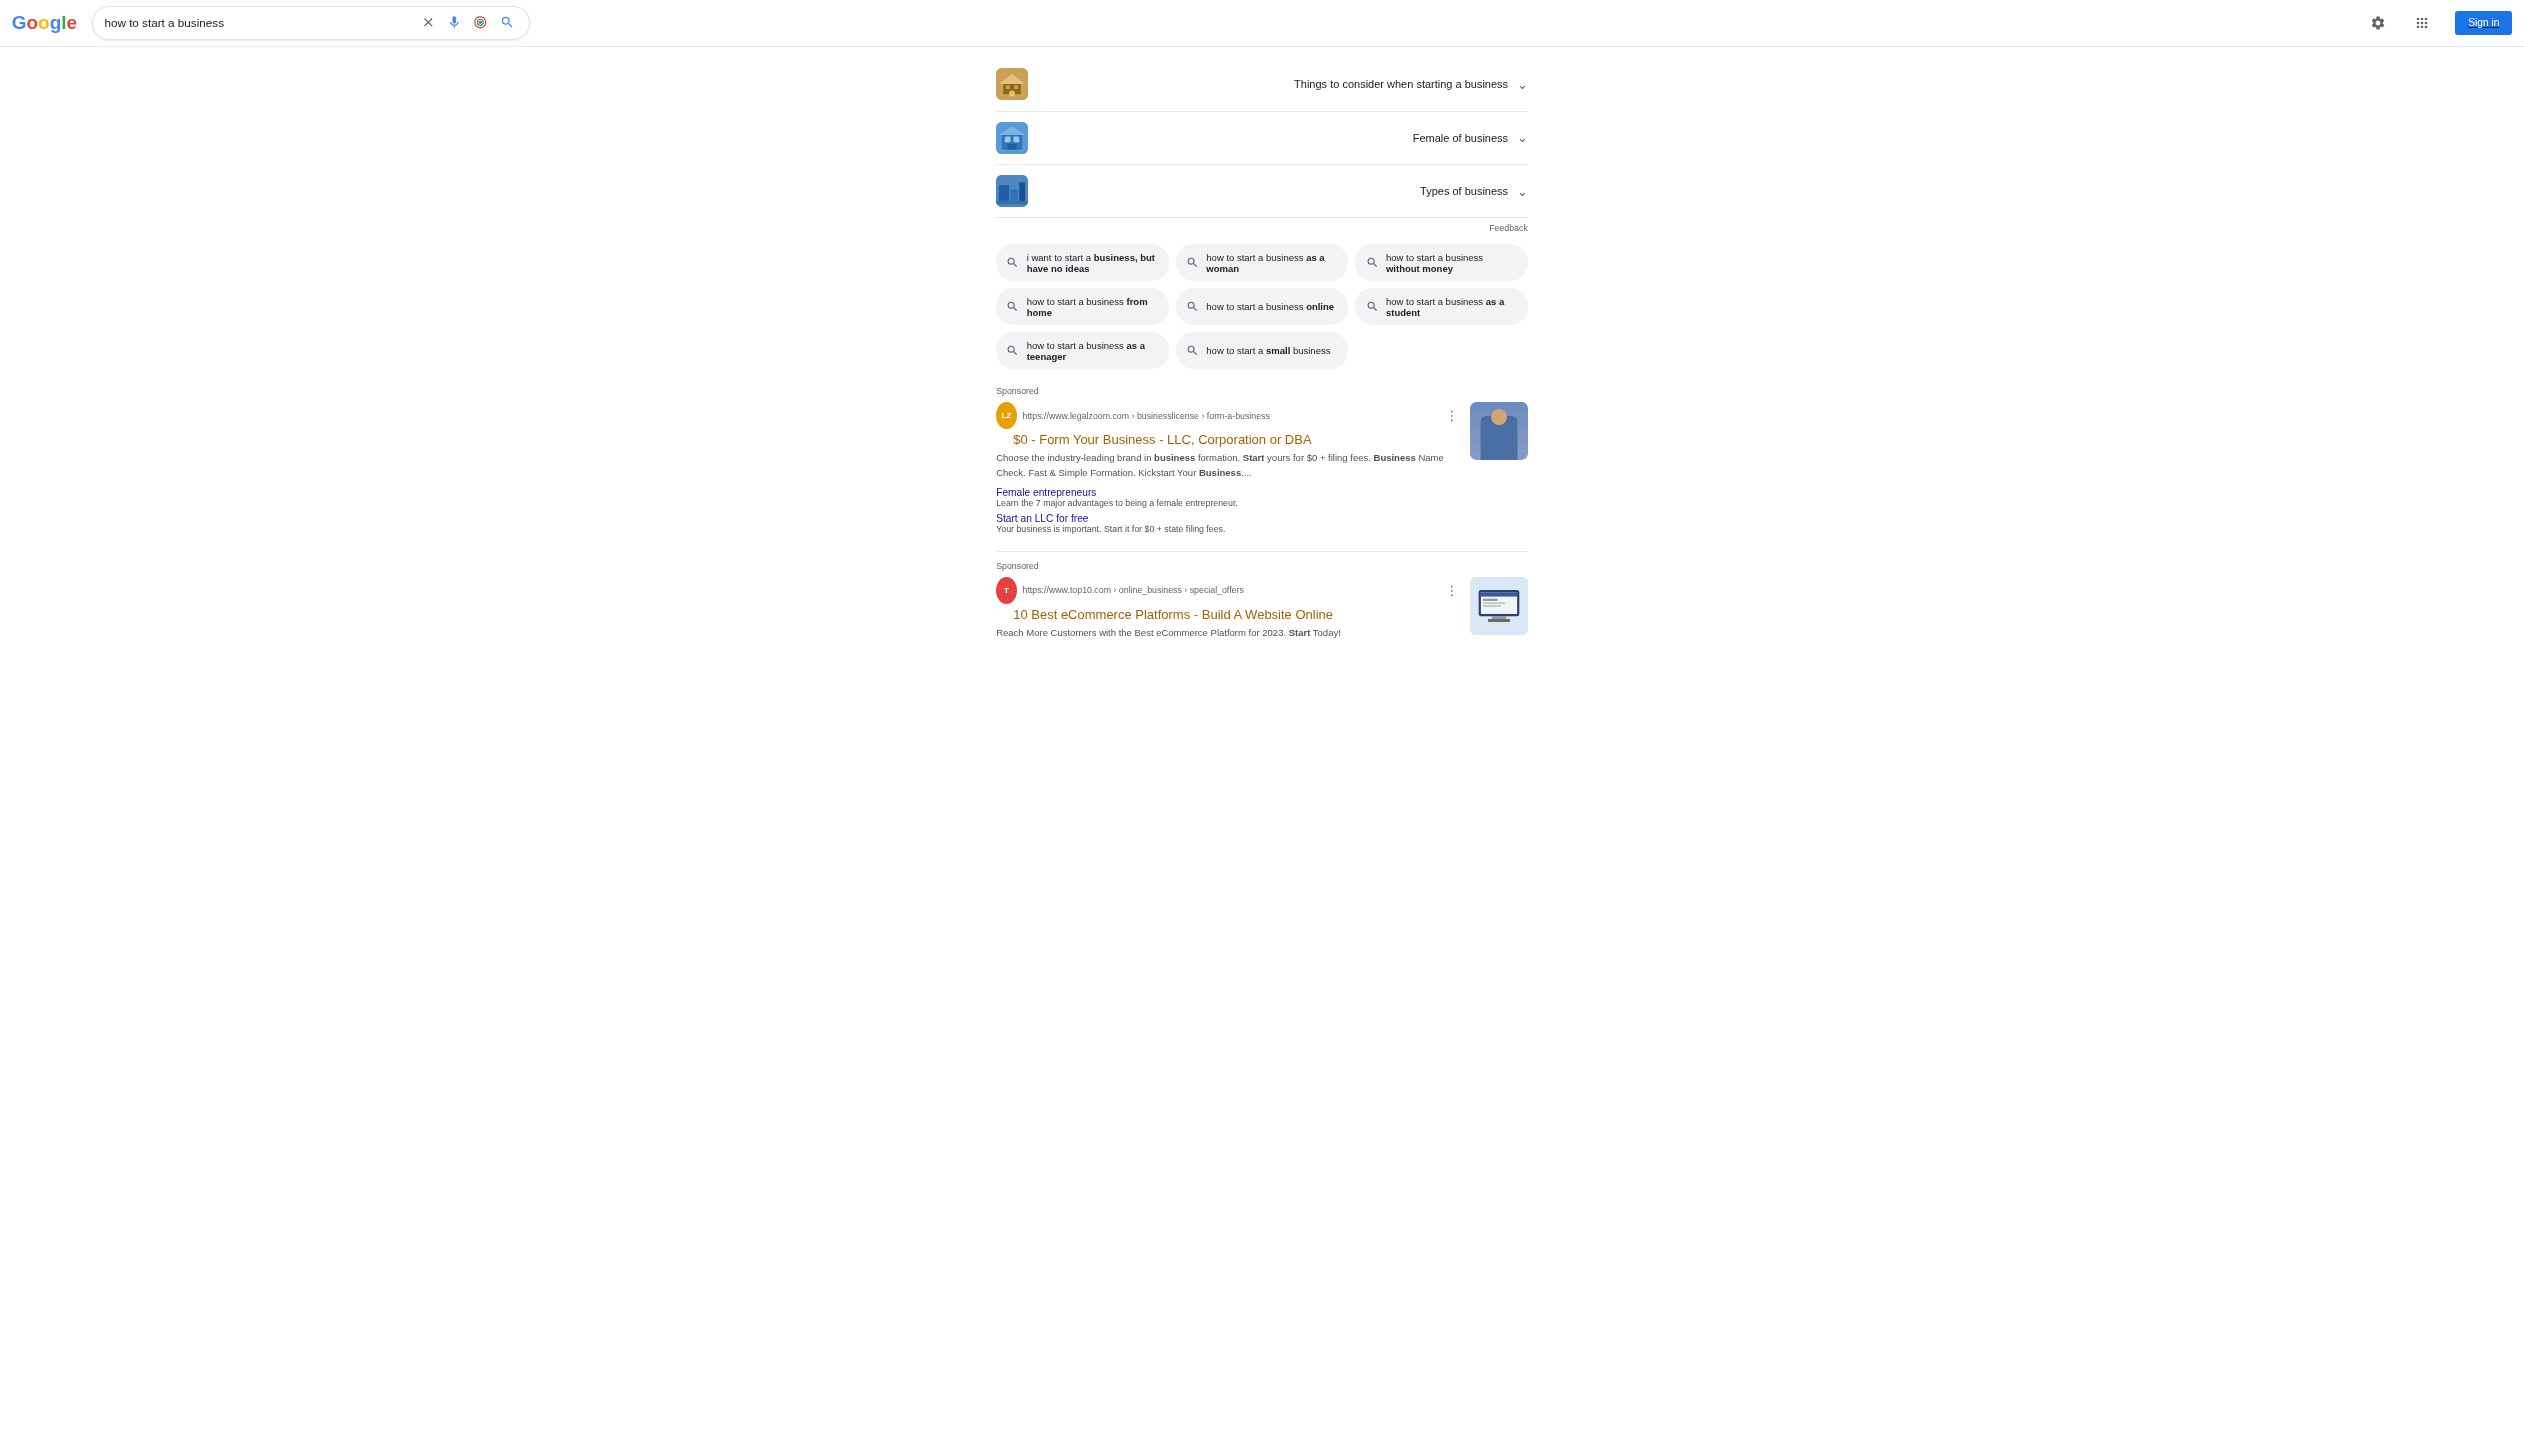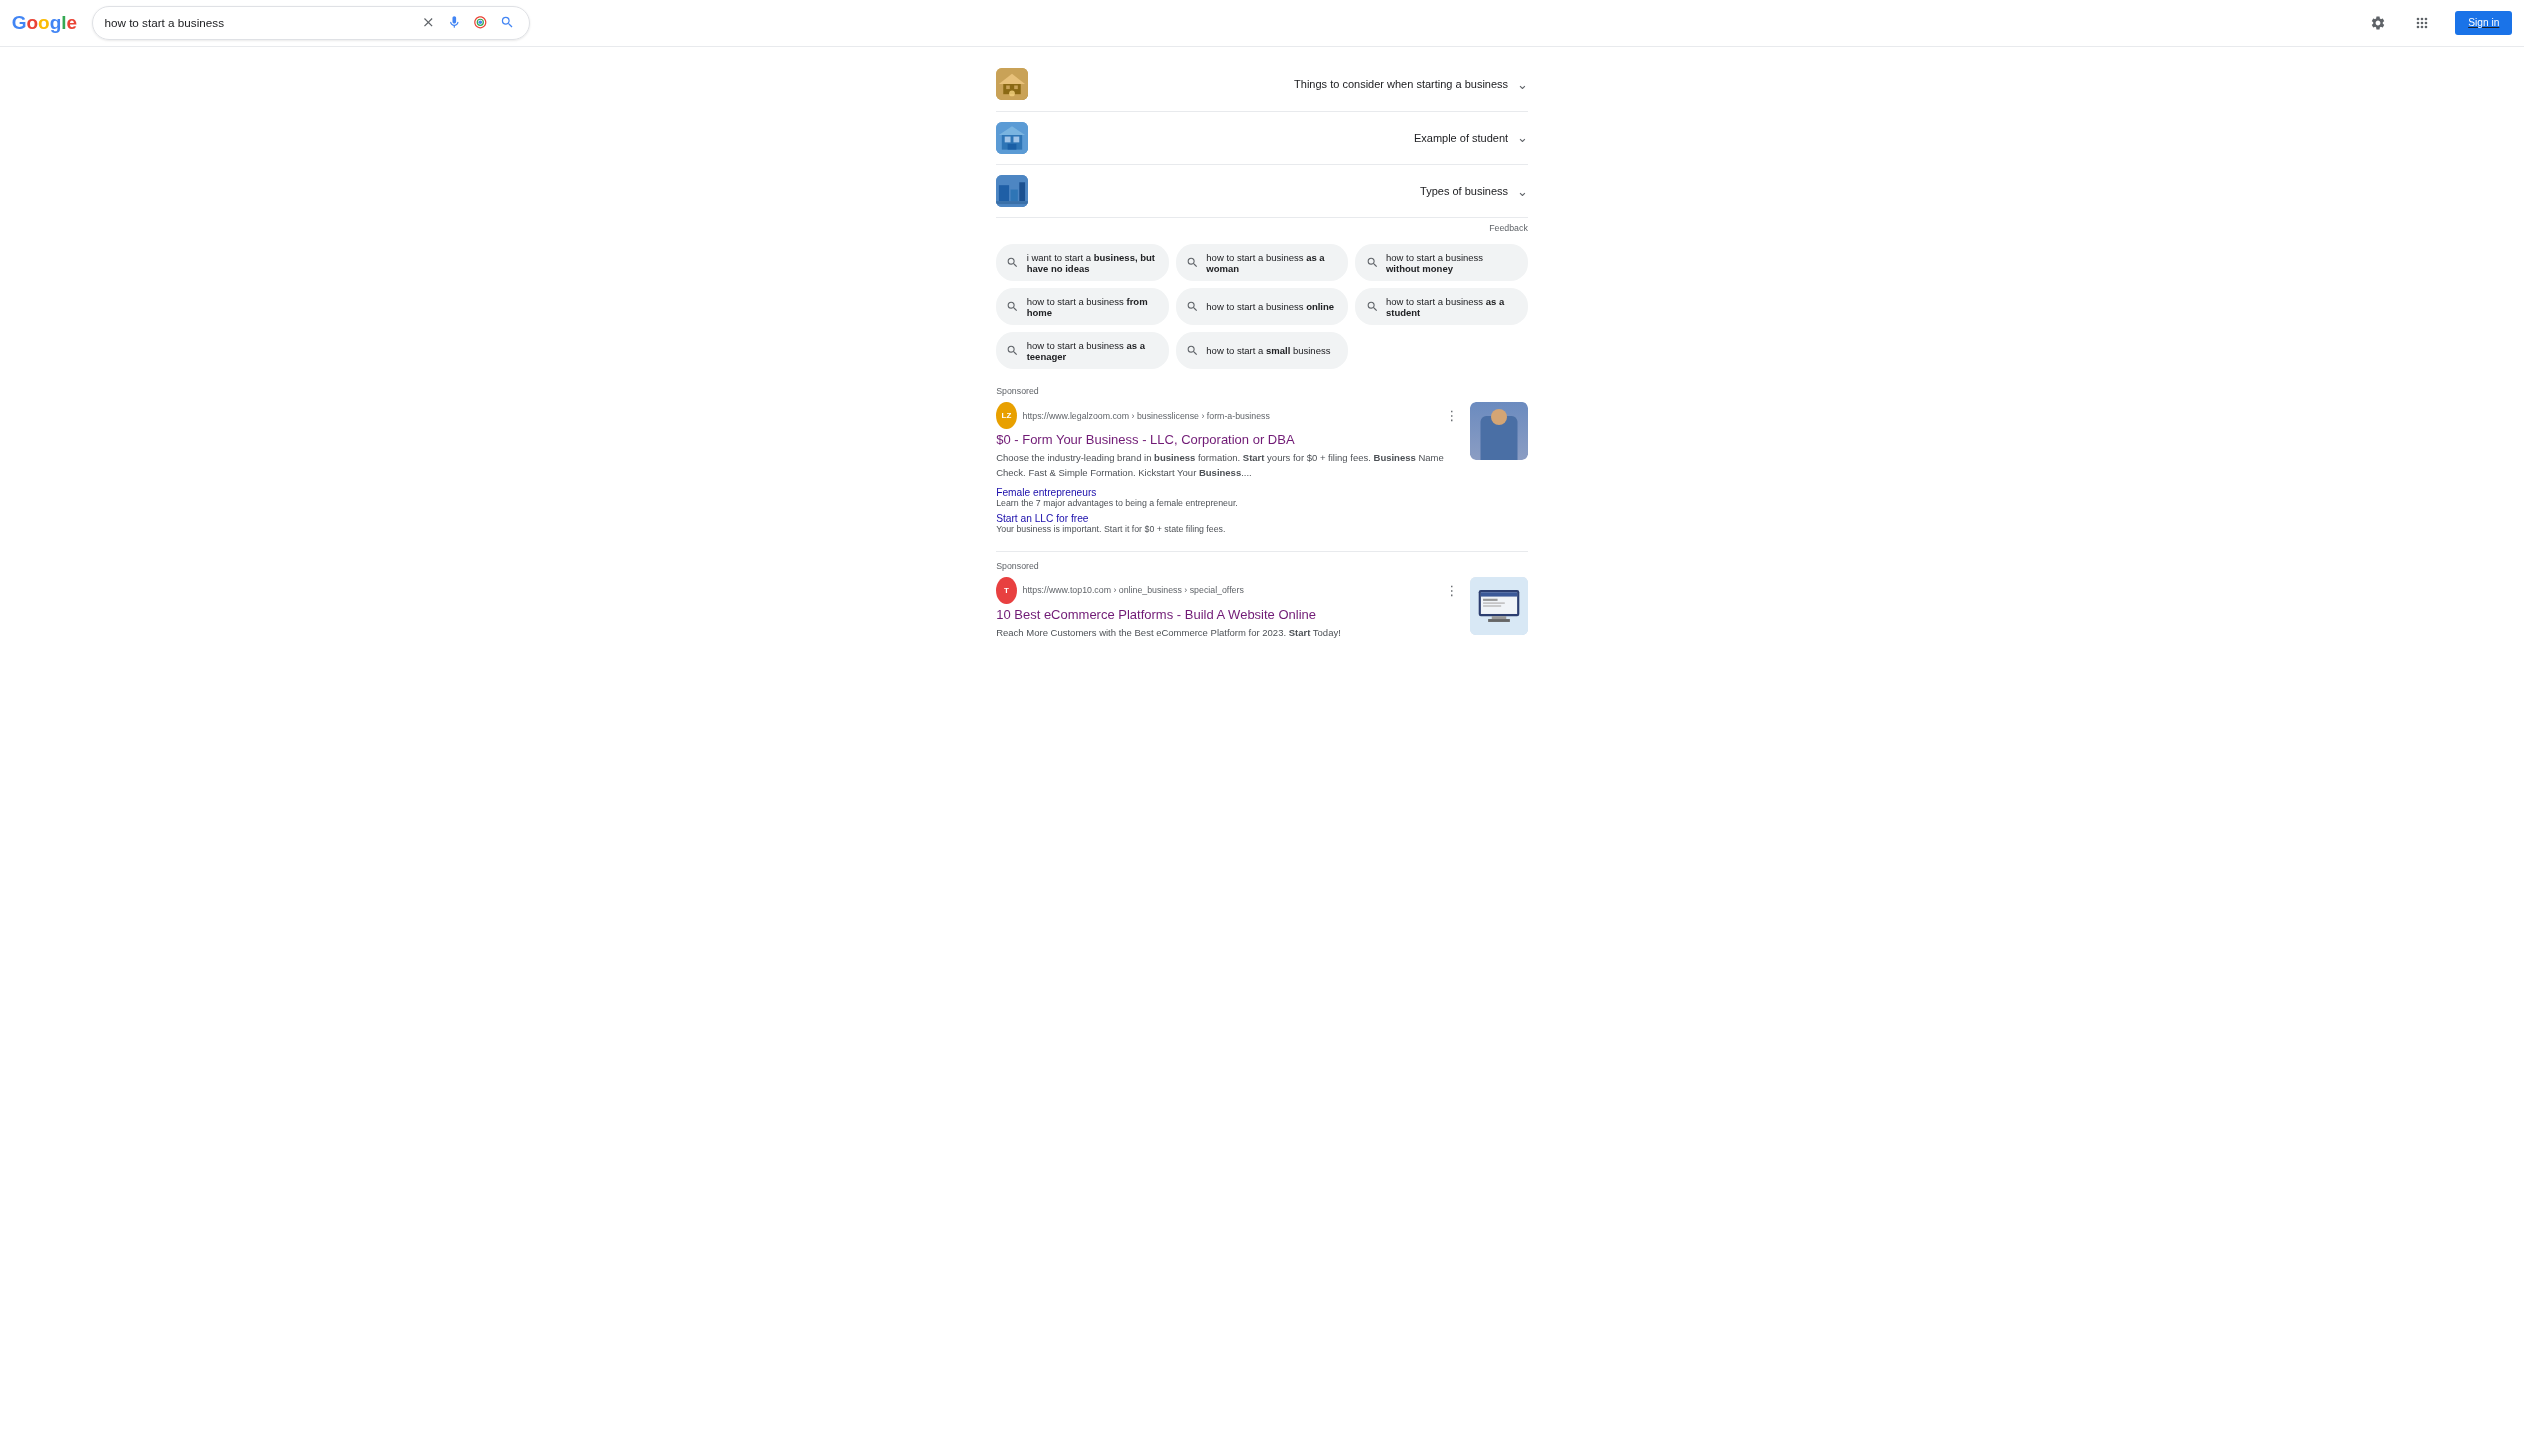--- a/index.html
+++ b/index.html
@@ -198,25 +198,26 @@
     .ad-more-btn {
       background: none;
       border: none;
       cursor: pointer;
       color: #5f6368;
       font-size: 13px;
       padding: 0 2.9px;
     }
     .ad-title {
       font-size: 13px;
-      color: #701a75;
+      color: #a16207;
       text-decoration: none;
       display: block;
       margin-bottom: 4.4px;
       cursor: pointer;
+      margin-left: 17px;
     }
     .ad-description {
       font-size: 9.5px;
       color: #4d5156;
       line-height: 1.5;
       margin-bottom: 7.3px;
     }
     .ad-links {
       display: flex;
       flex-direction: column;
@@ -374,21 +375,21 @@
       <div class="expandable-thumb thumb-2">
         <svg width="32" height="32" viewBox="0 0 44 44">
           <rect width="44" height="44" fill="#5b9bd5"></rect>
           <rect x="8" y="16" width="28" height="22" fill="#2e75b6"></rect>
           <rect x="12" y="20" width="8" height="8" fill="#a0c4e8"></rect>
           <rect x="24" y="20" width="8" height="8" fill="#a0c4e8"></rect>
           <rect x="16" y="30" width="12" height="8" fill="#1a5fa6"></rect>
           <polygon points="4,18 22,6 40,18" fill="#7ab4e0"></polygon>
         </svg>
       </div>
-      <span class="expandable-text">Example of student</span>
+      <span class="expandable-text">Female of business</span>
       <span class="chevron">⌄</span>
     </div>
 
     <div class="expandable-item">
       <div class="expandable-thumb thumb-3">
         <svg width="32" height="32" viewBox="0 0 44 44">
           <rect width="44" height="44" fill="#4d86c3"></rect>
           <rect x="4" y="14" width="14" height="22" fill="#1f5fa6"></rect>
           <rect x="20" y="20" width="10" height="16" fill="#2e75b6"></rect>
           <rect x="32" y="10" width="8" height="26" fill="#1a5090"></rect>

